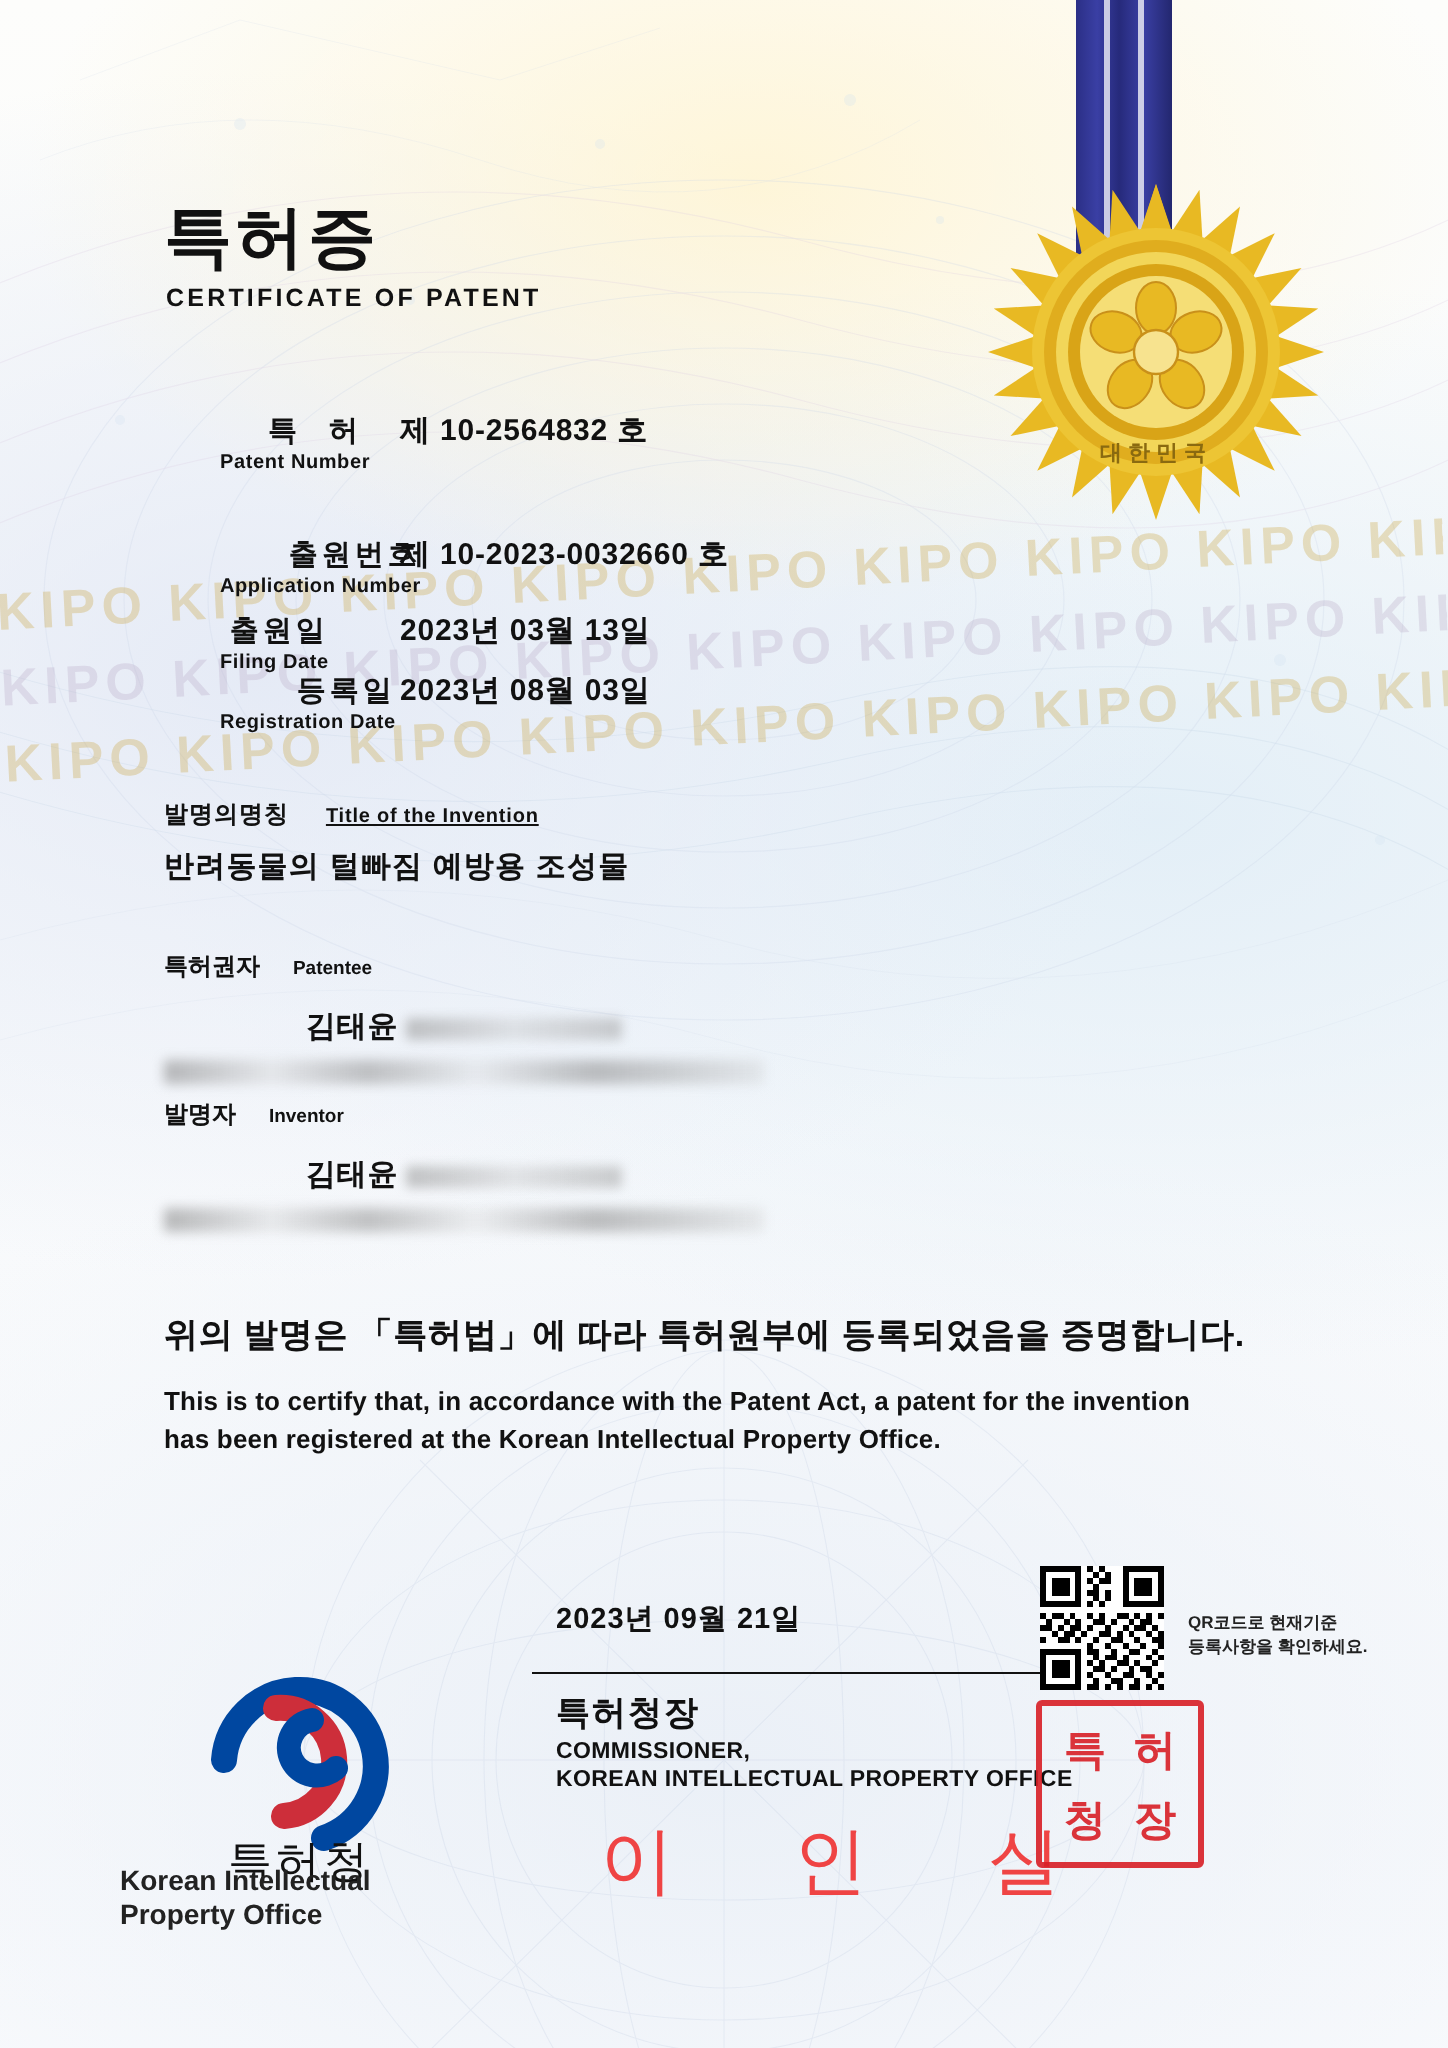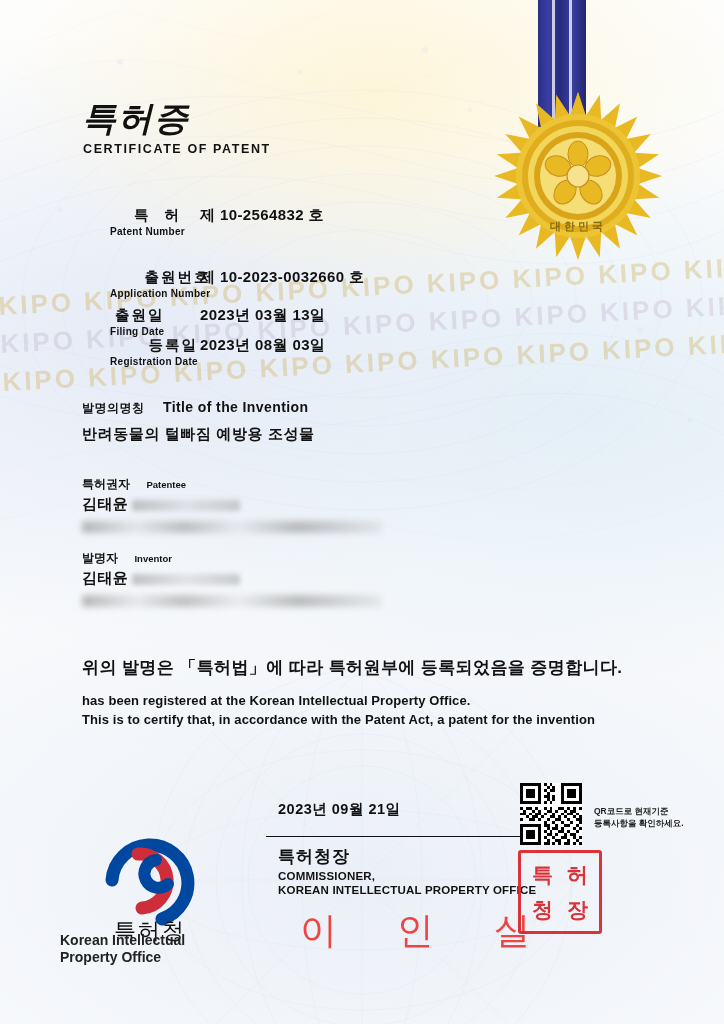--- a/index.html
+++ b/index.html
@@ -85,21 +85,20 @@
   }
 
   
   .title-ko {
     position: absolute;
     left: 82px; top: 96px;
     font-size: 34px;
     font-weight: bold;
     letter-spacing: 2px;
     color: #111;
-    font-style: italic;
   }
   .title-en {
     position: absolute;
     left: 83px; top: 142px;
     font-size: 12.5px;
     font-weight: bold;
     letter-spacing: 1.6px;
     color: #111;
   }
 
@@ -141,25 +140,26 @@
   .inv-block { position: absolute; left: 82px; top: 398px; }
   .inv-label-ko {
     display: inline-block;
     font-size: 12px;
     font-weight: bold;
     color: #111;
     letter-spacing: 0.5px;
   }
   .inv-label-en {
     display: inline-block;
-    font-size: 14px;
+    font-size: 10px;
     font-weight: bold;
     color: #111;
     margin-left: 14px;
     letter-spacing: 0.4px;
+    text-decoration: underline;
   }
   .inv-value {
     margin-top: 8px;
     font-size: 15px;
     font-weight: bold;
     color: #111;
     letter-spacing: 0.6px;
   }
 
   
@@ -173,25 +173,26 @@
     color: #111;
   }
   .party .p-label-en {
     display: inline-block;
     font-size: 9.5px;
     font-weight: bold;
     color: #111;
     margin-left: 12px;
   }
   .party .p-name {
-    margin-top: 2px;
+    margin-top: 12px;
     font-size: 15px;
     font-weight: bold;
     color: #111;
     letter-spacing: 0.4px;
+    text-align: center;
   }
   .redacted-inline {
     display: inline-block;
     vertical-align: middle;
     height: 11px;
     width: 108px;
     margin-left: 4px;
     background: linear-gradient(90deg, rgba(150,150,150,0.55), rgba(185,185,185,0.3), rgba(160,160,160,0.5));
     filter: blur(2.6px);
     border-radius: 2px;
@@ -497,22 +498,22 @@
     <span class="p-label-en">Inventor</span>
     <div class="p-name">
       <span>김태윤</span><span class="redacted-inline"></span>
     </div>
     <div class="redacted-line"></div>
   </div>
 
   <div class="certify">
     <div class="certify-ko">위의 발명은 「특허법」에 따라 특허원부에 등록되었음을 증명합니다.</div>
     <div class="certify-en">
+      <div>This is to certify that, in accordance with the Patent Act, a patent for the invention</div>
       <div>has been registered at the Korean Intellectual Property Office.</div>
-      <div>This is to certify that, in accordance with the Patent Act, a patent for the invention</div>
     </div>
   </div>
 
   <div class="issue-date">2023년 09월 21일</div>
   <div class="sig-rule"></div>
   <div class="commissioner-ko">특허청장</div>
   <div class="commissioner-en">
     <div>COMMISSIONER,</div>
     <div>KOREAN INTELLECTUAL PROPERTY OFFICE</div>
   </div>

